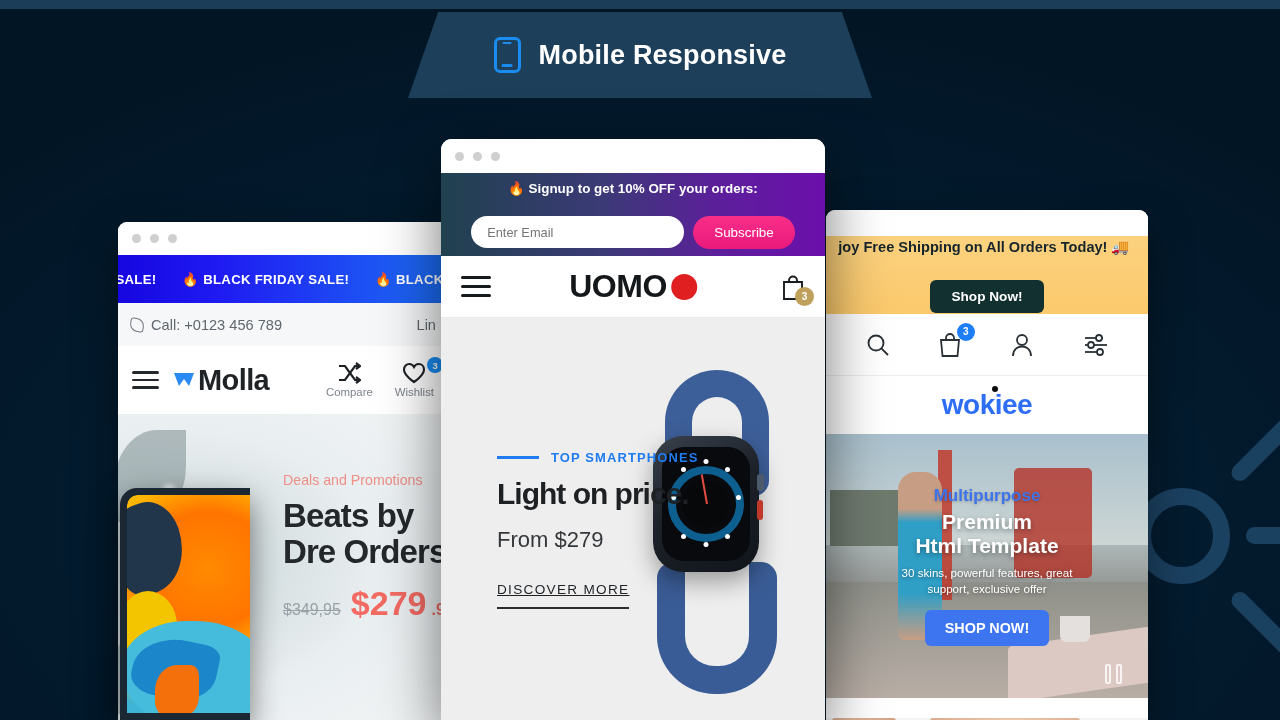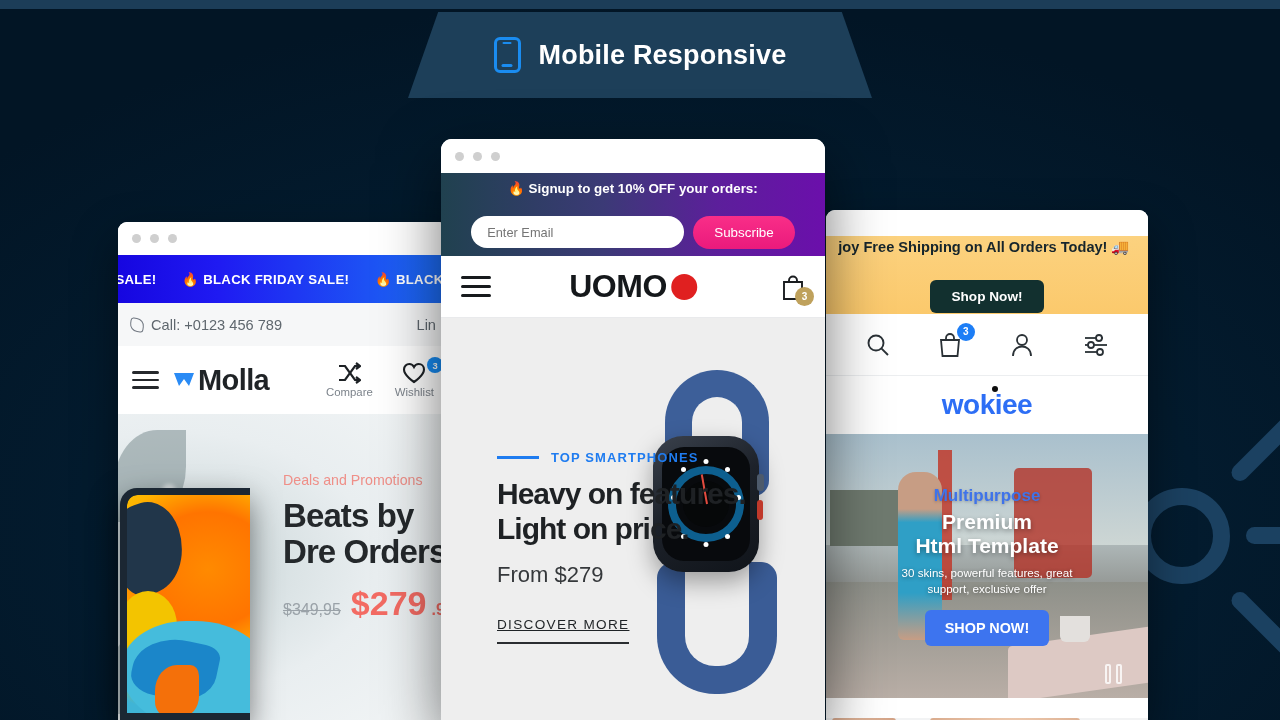--- a/index.html
+++ b/index.html
@@ -488,20 +488,19 @@
         <div class="crown"></div>
         <div class="redbtn"></div>
       </div>
     </div>
 
     <div id="uomo-hero-copy">
       <div class="eyebrow-row">
         <span class="bar"></span>
         <span class="eb">TOP SMARTPHONES</span>
       </div>
-      <div class="headline">Heavy on features.</div>
       <div class="headline">Light on price.</div>
       <div class="from">From $279</div>
       <a class="discover" href="#">DISCOVER MORE</a>
     </div>
 
   </div>
 </div>
 
 </body></html>

